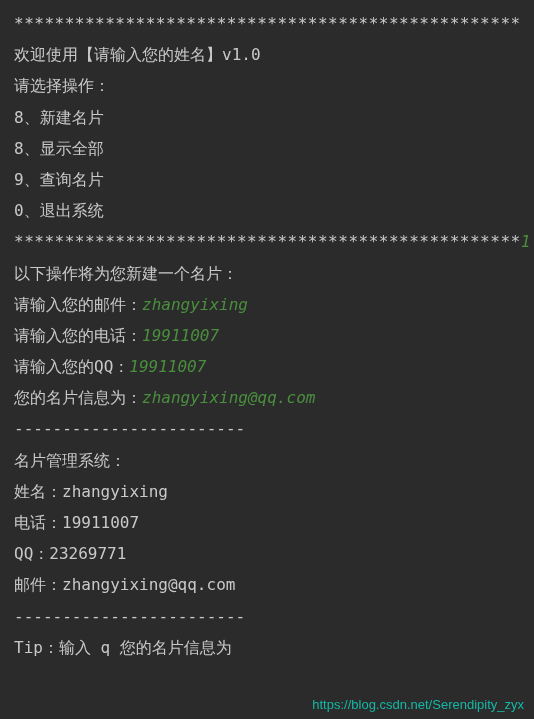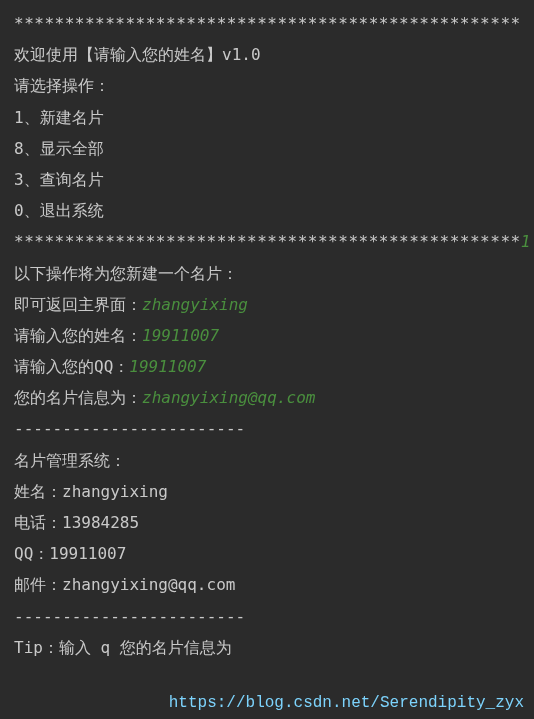--- a/index.html
+++ b/index.html
@@ -23,50 +23,50 @@
       white-space: pre;
     }
     .input-green {
       color: #4a8f3e;
       font-style: italic;
     }
     .watermark {
       position: absolute;
       bottom: 8px;
       right: 10px;
-      color: #7dd3fc;
-      font-size: 16px;
-      font-family: Liberation Mono, monospace;
+      color: #14b8a6;
+      font-size: 13px;
+      font-family: Liberation Sans, sans-serif;
       font-style: normal;
       line-height: 1;
     }
     .sep {
       letter-spacing: 0.5px;
     }
   </style>
 </head>
 <body>
 
 <div class="line sep">**************************************************</div>
 <div class="line">欢迎使用【请输入您的姓名】v1.0</div>
 <div class="line"></div>
 <div class="line">请选择操作：</div>
-<div class="line">1、新建名片</div>
+<div class="line">8、新建名片</div>
 <div class="line">8、显示全部</div>
-<div class="line">3、查询名片</div>
+<div class="line">9、查询名片</div>
 <div class="line"></div>
 <div class="line">0、退出系统</div>
 <div class="line"><span class="sep">**************************************************</span><span class="input-green">1</span></div>
 <div class="line">以下操作将为您新建一个名片：</div>
-<div class="line"><span>即可返回主界面：</span><span class="input-green">zhangyixing</span></div>
-<div class="line"><span>请输入您的姓名：</span><span class="input-green">19911007</span></div>
+<div class="line"><span>请输入您的邮件：</span><span class="input-green">zhangyixing</span></div>
+<div class="line"><span>请输入您的电话：</span><span class="input-green">19911007</span></div>
 <div class="line"><span>请输入您的QQ：</span><span class="input-green">19911007</span></div>
 <div class="line"><span>您的名片信息为：</span><span class="input-green">zhangyixing@qq.com</span></div>
 <div class="line">------------------------</div>
 <div class="line">名片管理系统：</div>
 <div class="line">姓名：zhangyixing</div>
-<div class="line">电话：13984285</div>
-<div class="line">QQ：19911007</div>
+<div class="line">电话：19911007</div>
+<div class="line">QQ：23269771</div>
 <div class="line">邮件：zhangyixing@qq.com</div>
 <div class="line">------------------------</div>
 <div class="line">Tip：输入 q 您的名片信息为</div>
 
 <div class="watermark">https://blog.csdn.net/Serendipity_zyx</div>
 
 </body></html>

